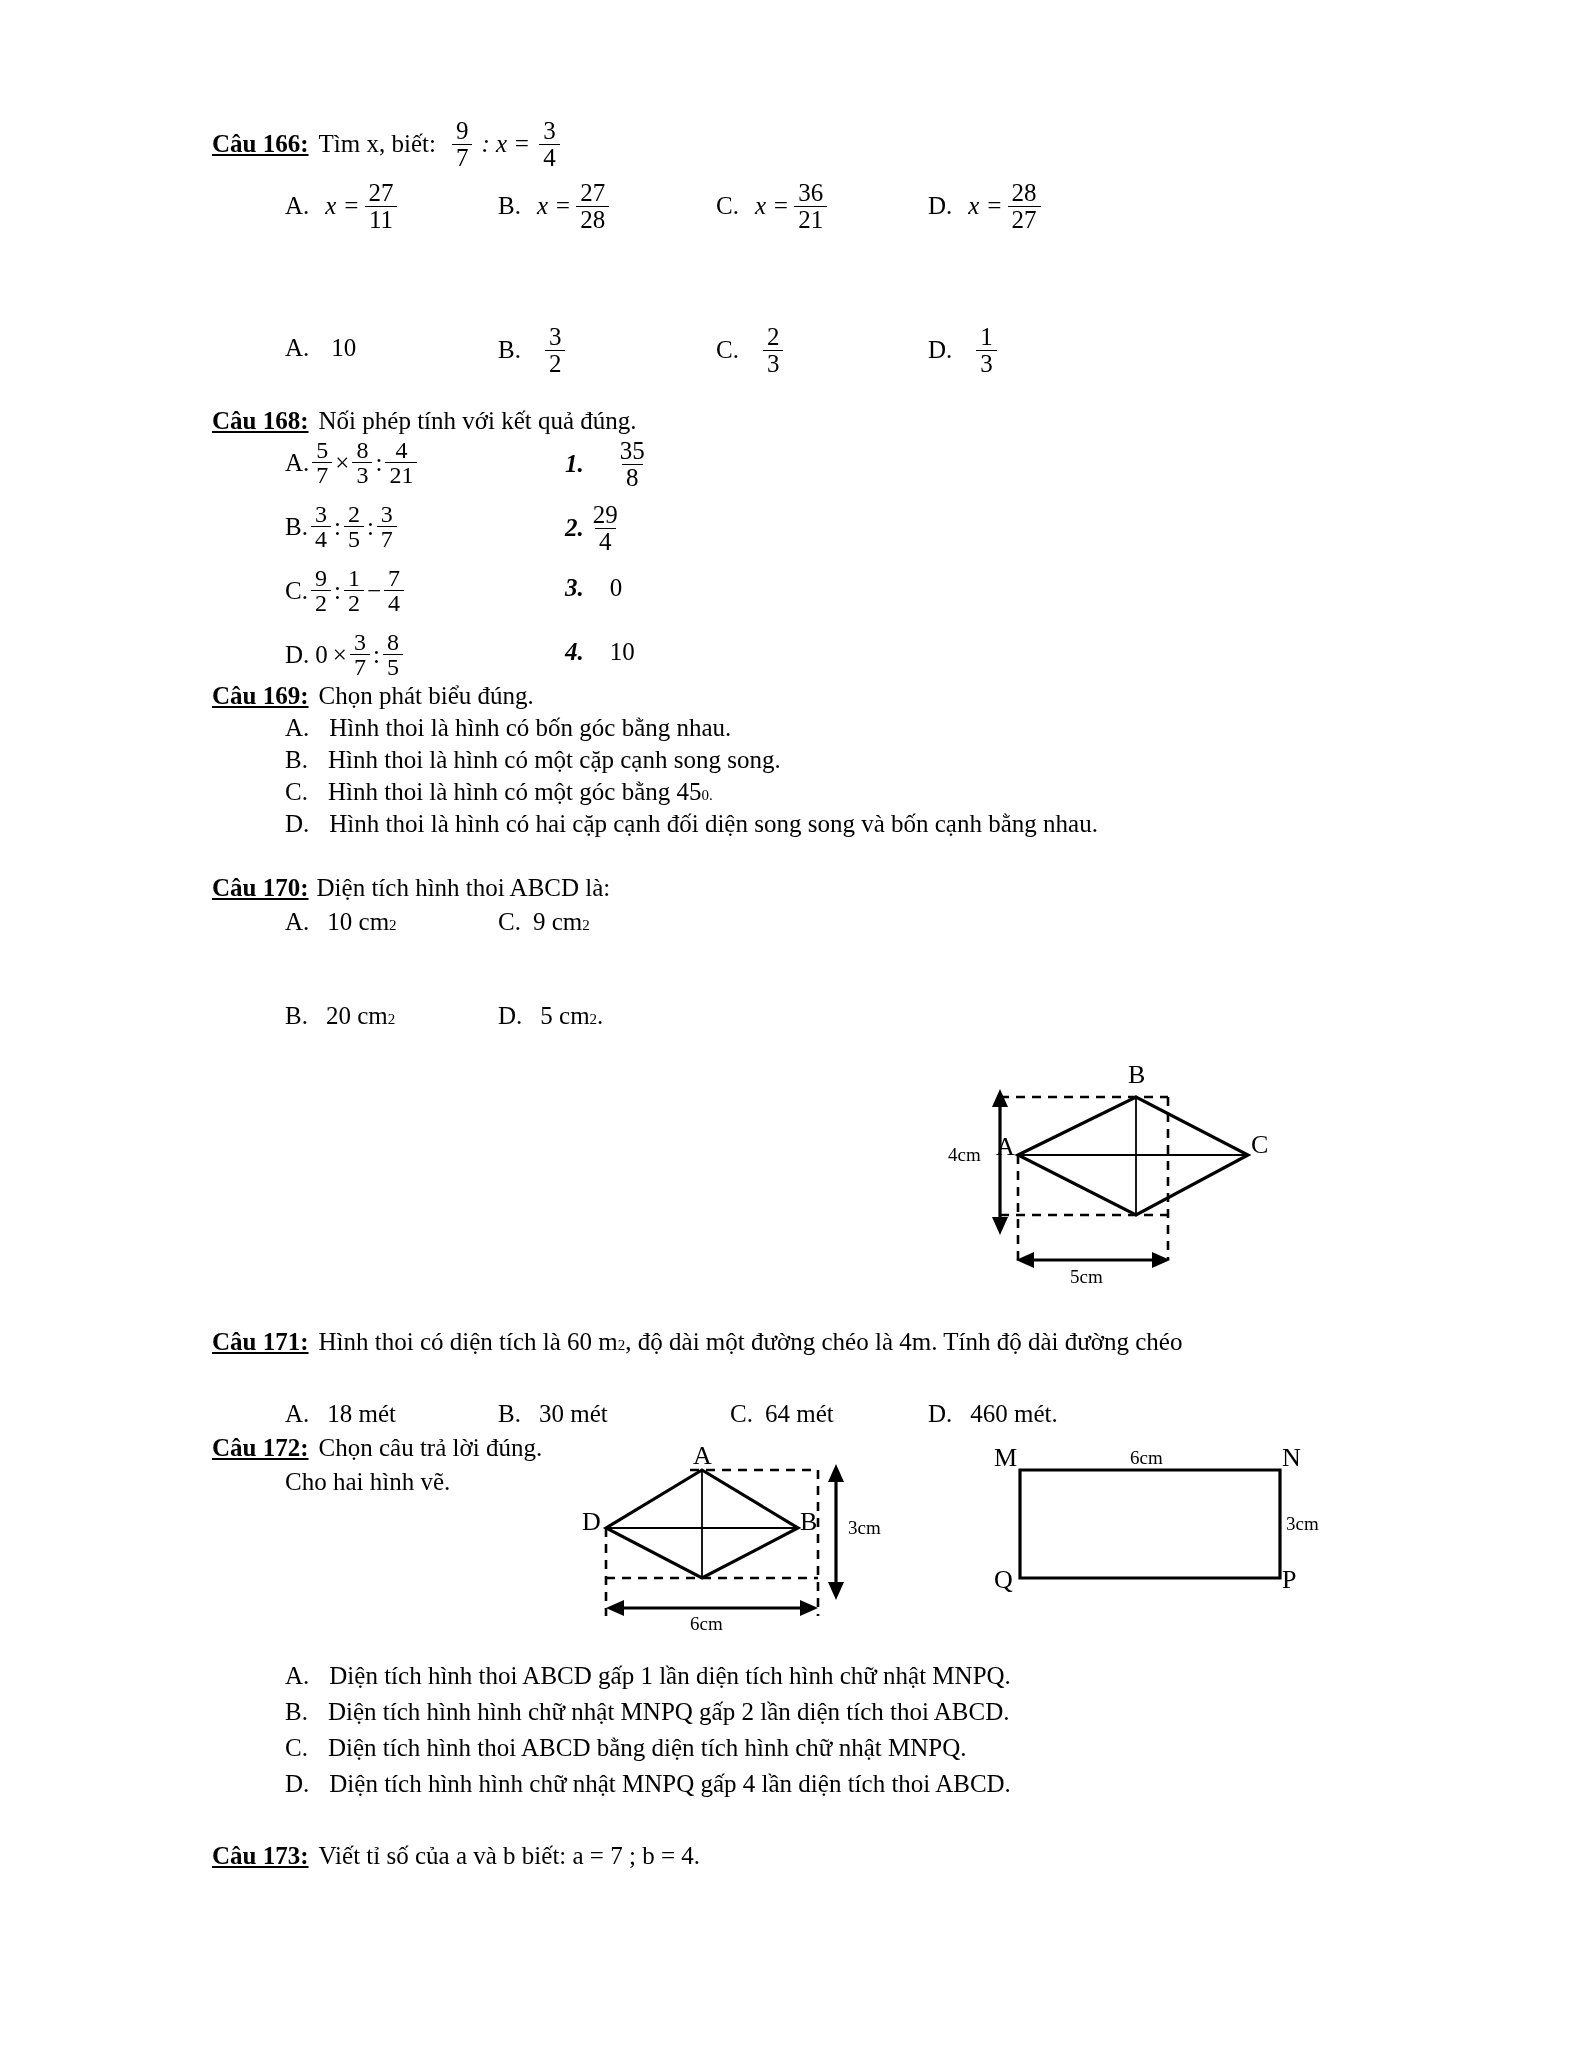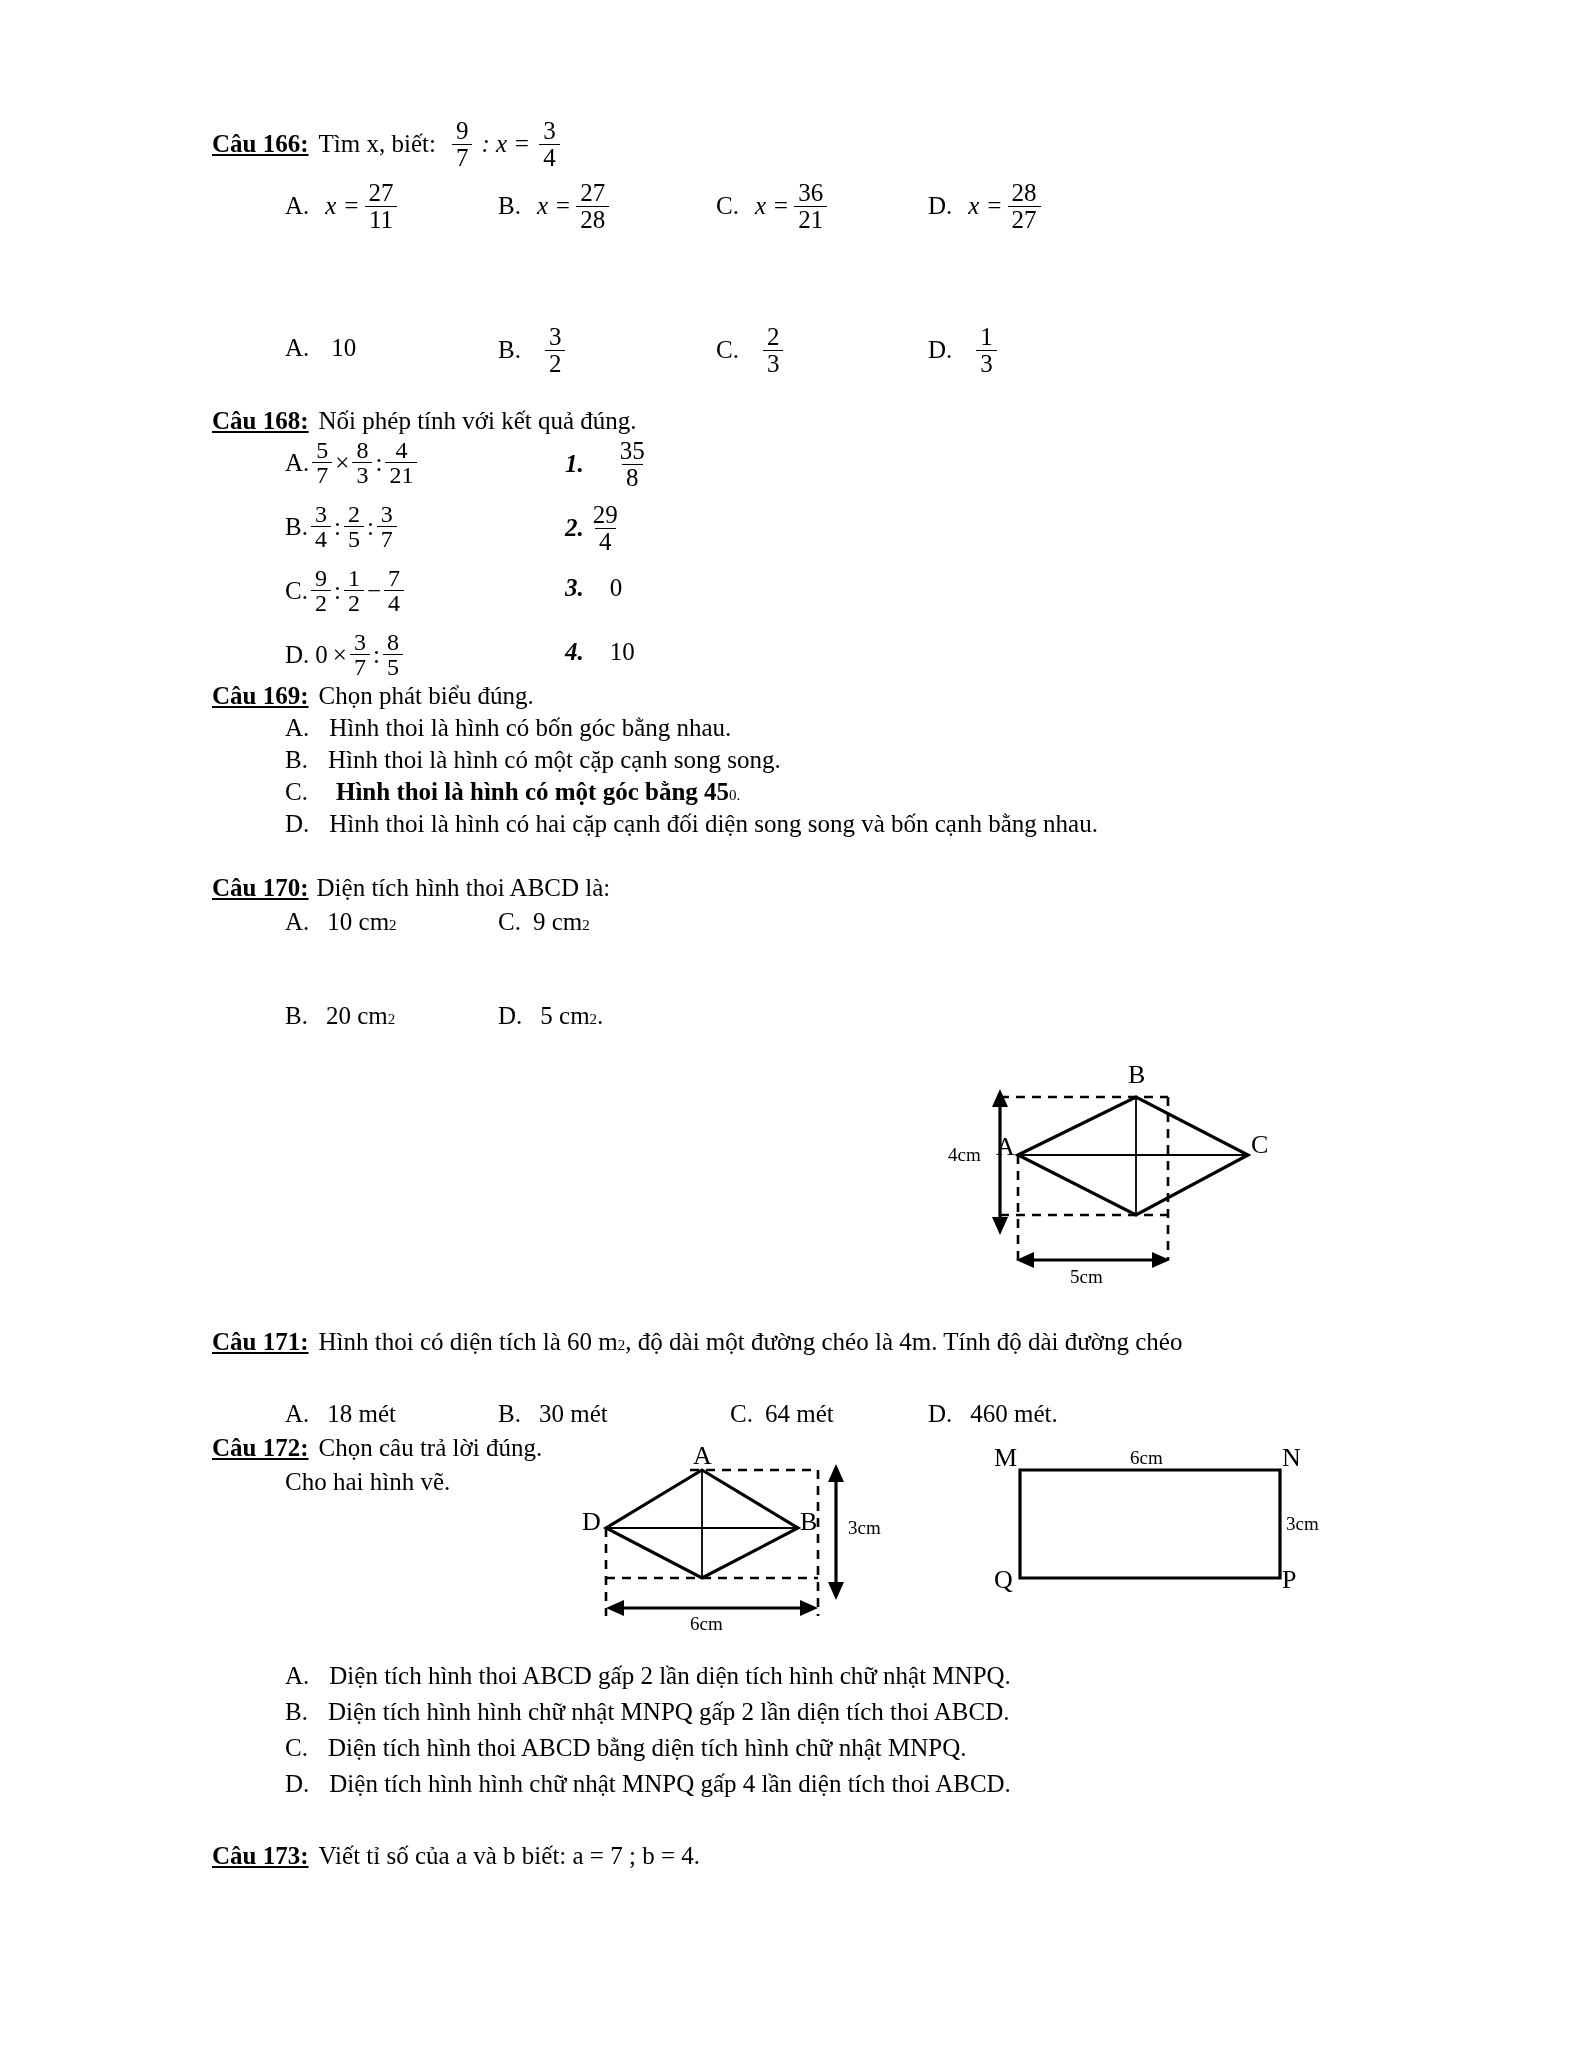--- a/index.html
+++ b/index.html
@@ -260,21 +260,21 @@
     <span style="margin-left:20px;">Hình thoi là hình có bốn góc bằng nhau.</span>
   </div>
 
   <div class="q row" style="left:285px; top:744px;">
     <span class="opt-letter">B.</span>
     <span style="margin-left:20px;">Hình thoi là hình có một cặp cạnh song song.</span>
   </div>
 
   <div class="q row" style="left:285px; top:776px; align-items:baseline;">
     <span class="opt-letter">C.</span>
-    <span style="margin-left:28px;font-weight:bold;">Hình thoi là hình có một góc bằng 45</span>
+    <span style="margin-left:20px;">Hình thoi là hình có một góc bằng 45</span>
     <span class="sup">0.</span>
   </div>
 
   <div class="q row" style="left:285px; top:808px;">
     <span class="opt-letter">D.</span>
     <span style="margin-left:20px;">Hình thoi là hình có hai cặp cạnh đối diện song song và bốn cạnh bằng nhau.</span>
   </div>
 
   <div class="q row" style="left:212px; top:872px;">
     <span class="qlabel">Câu 170:</span>
@@ -403,21 +403,21 @@
       <text class="figlabel" x="292" y="18">N</text>
       <text class="figlabel" x="4" y="140">Q</text>
       <text class="figlabel" x="292" y="140">P</text>
       <text class="figdim" x="140" y="16">6cm</text>
       <text class="figdim" x="296" y="82">3cm</text>
     </svg>
   </div>
 
   <div class="q row" style="left:285px; top:1660px;">
     <span class="opt-letter">A.</span>
-    <span style="margin-left:20px;">Diện tích hình thoi ABCD gấp 2 lần diện tích hình chữ nhật MNPQ.</span>
+    <span style="margin-left:20px;">Diện tích hình thoi ABCD gấp 1 lần diện tích hình chữ nhật MNPQ.</span>
   </div>
   <div class="q row" style="left:285px; top:1696px;">
     <span class="opt-letter">B.</span>
     <span style="margin-left:20px;">Diện tích hình hình chữ nhật MNPQ gấp 2 lần diện tích thoi ABCD.</span>
   </div>
   <div class="q row" style="left:285px; top:1732px;">
     <span class="opt-letter">C.</span>
     <span style="margin-left:20px;">Diện tích hình thoi ABCD bằng diện tích hình chữ nhật MNPQ.</span>
   </div>
   <div class="q row" style="left:285px; top:1768px;">

